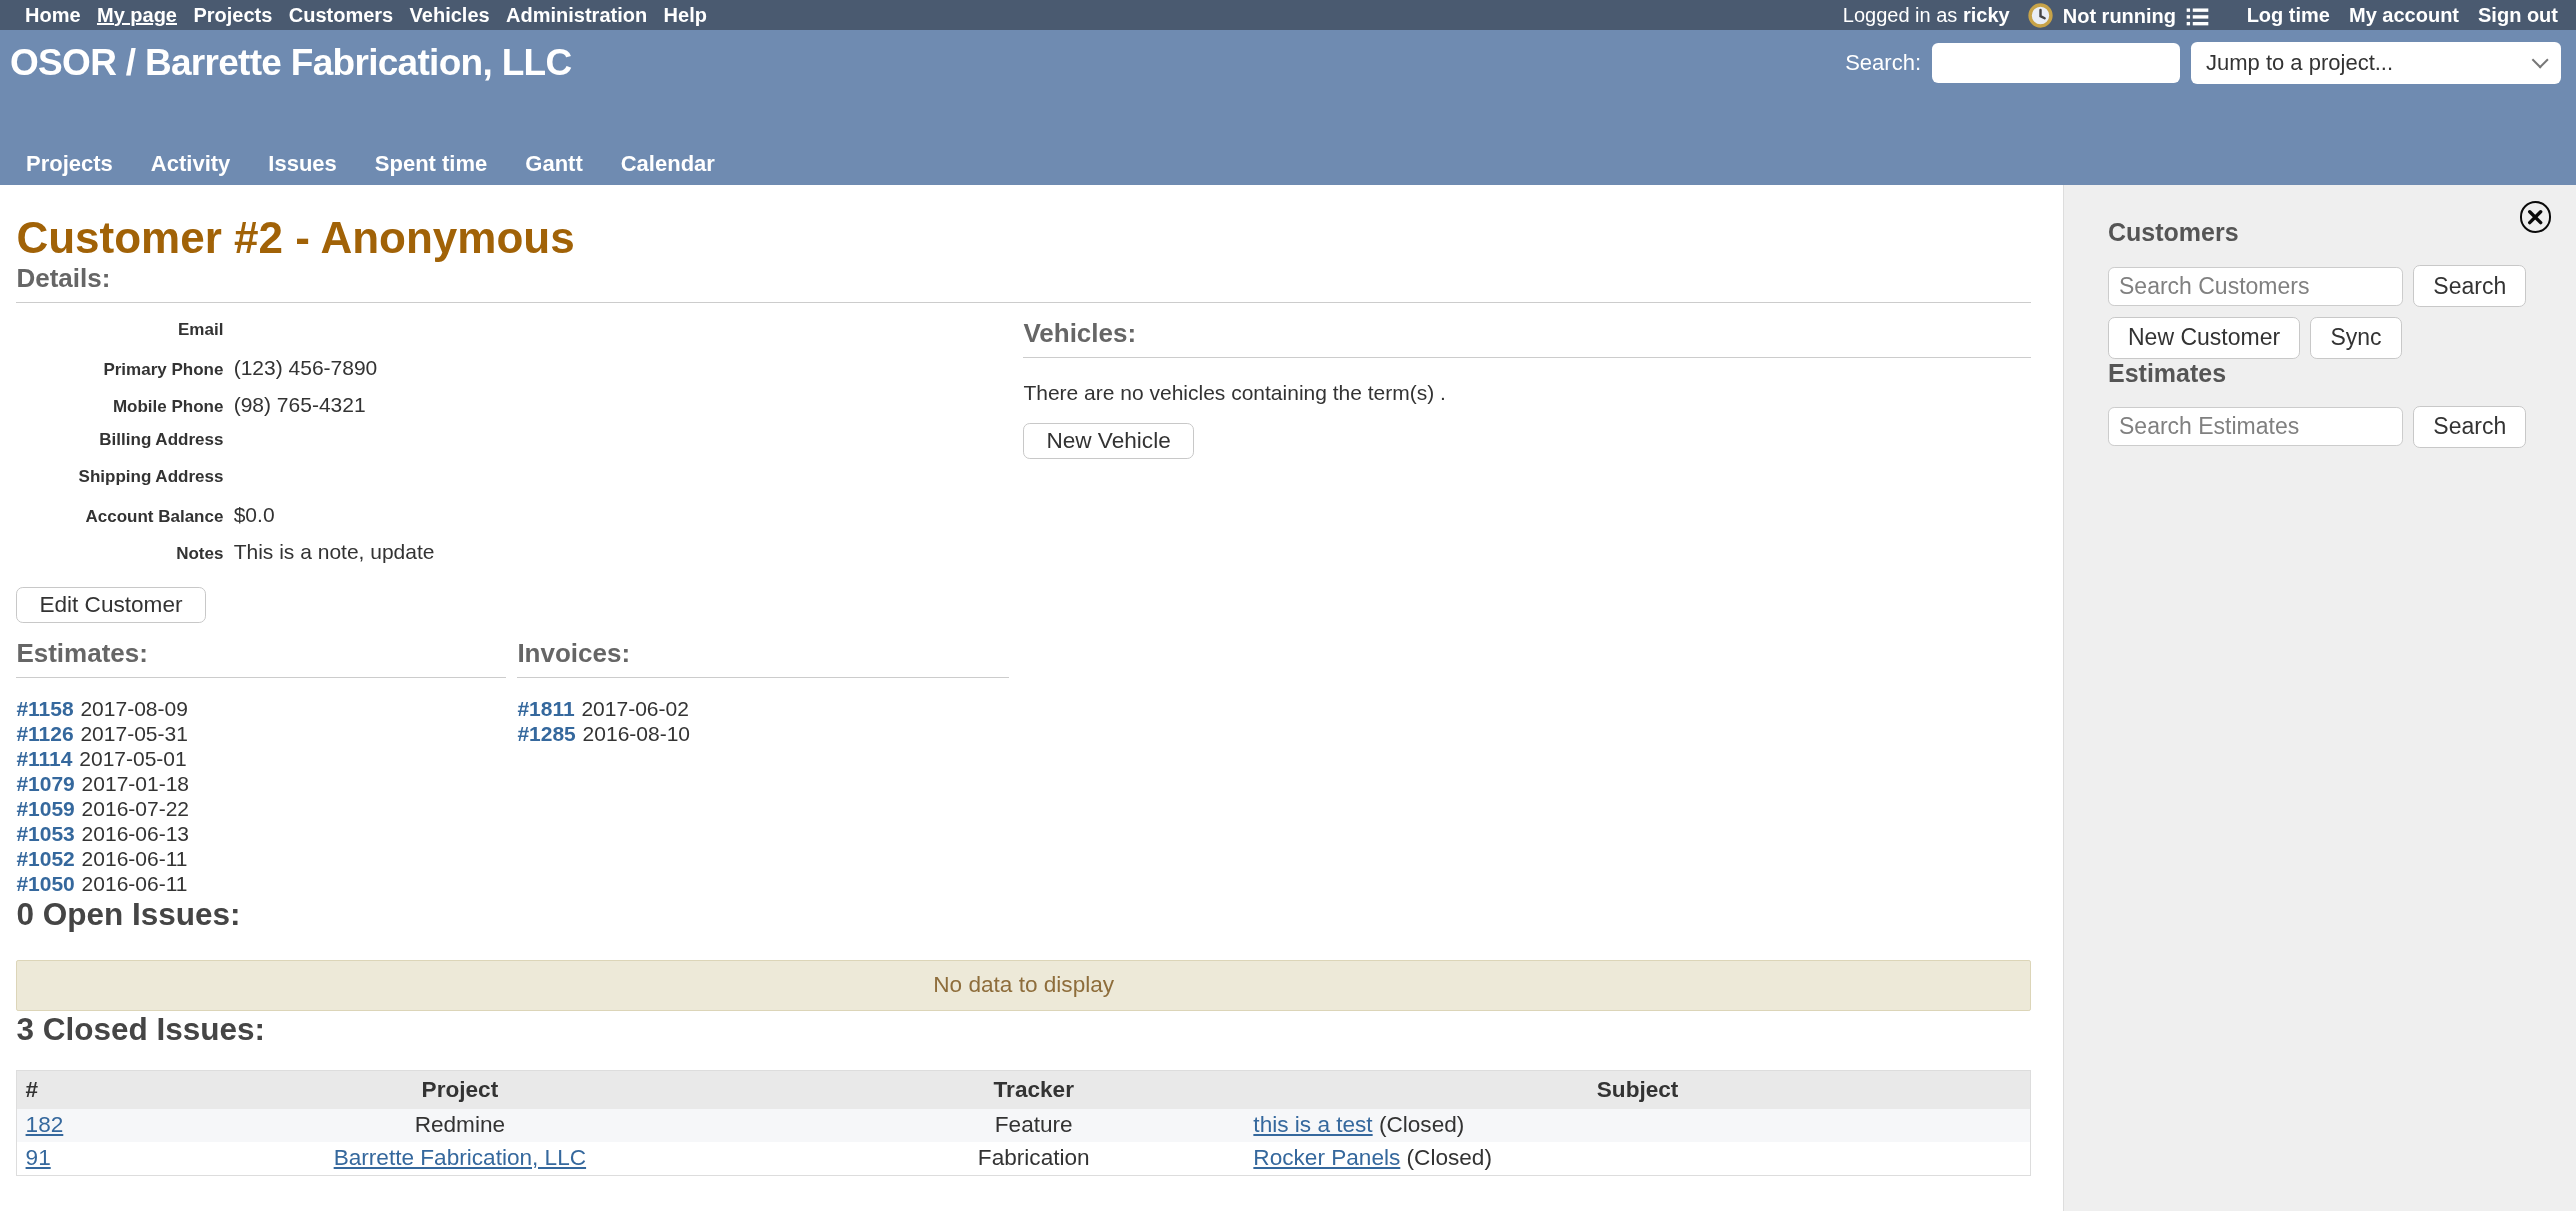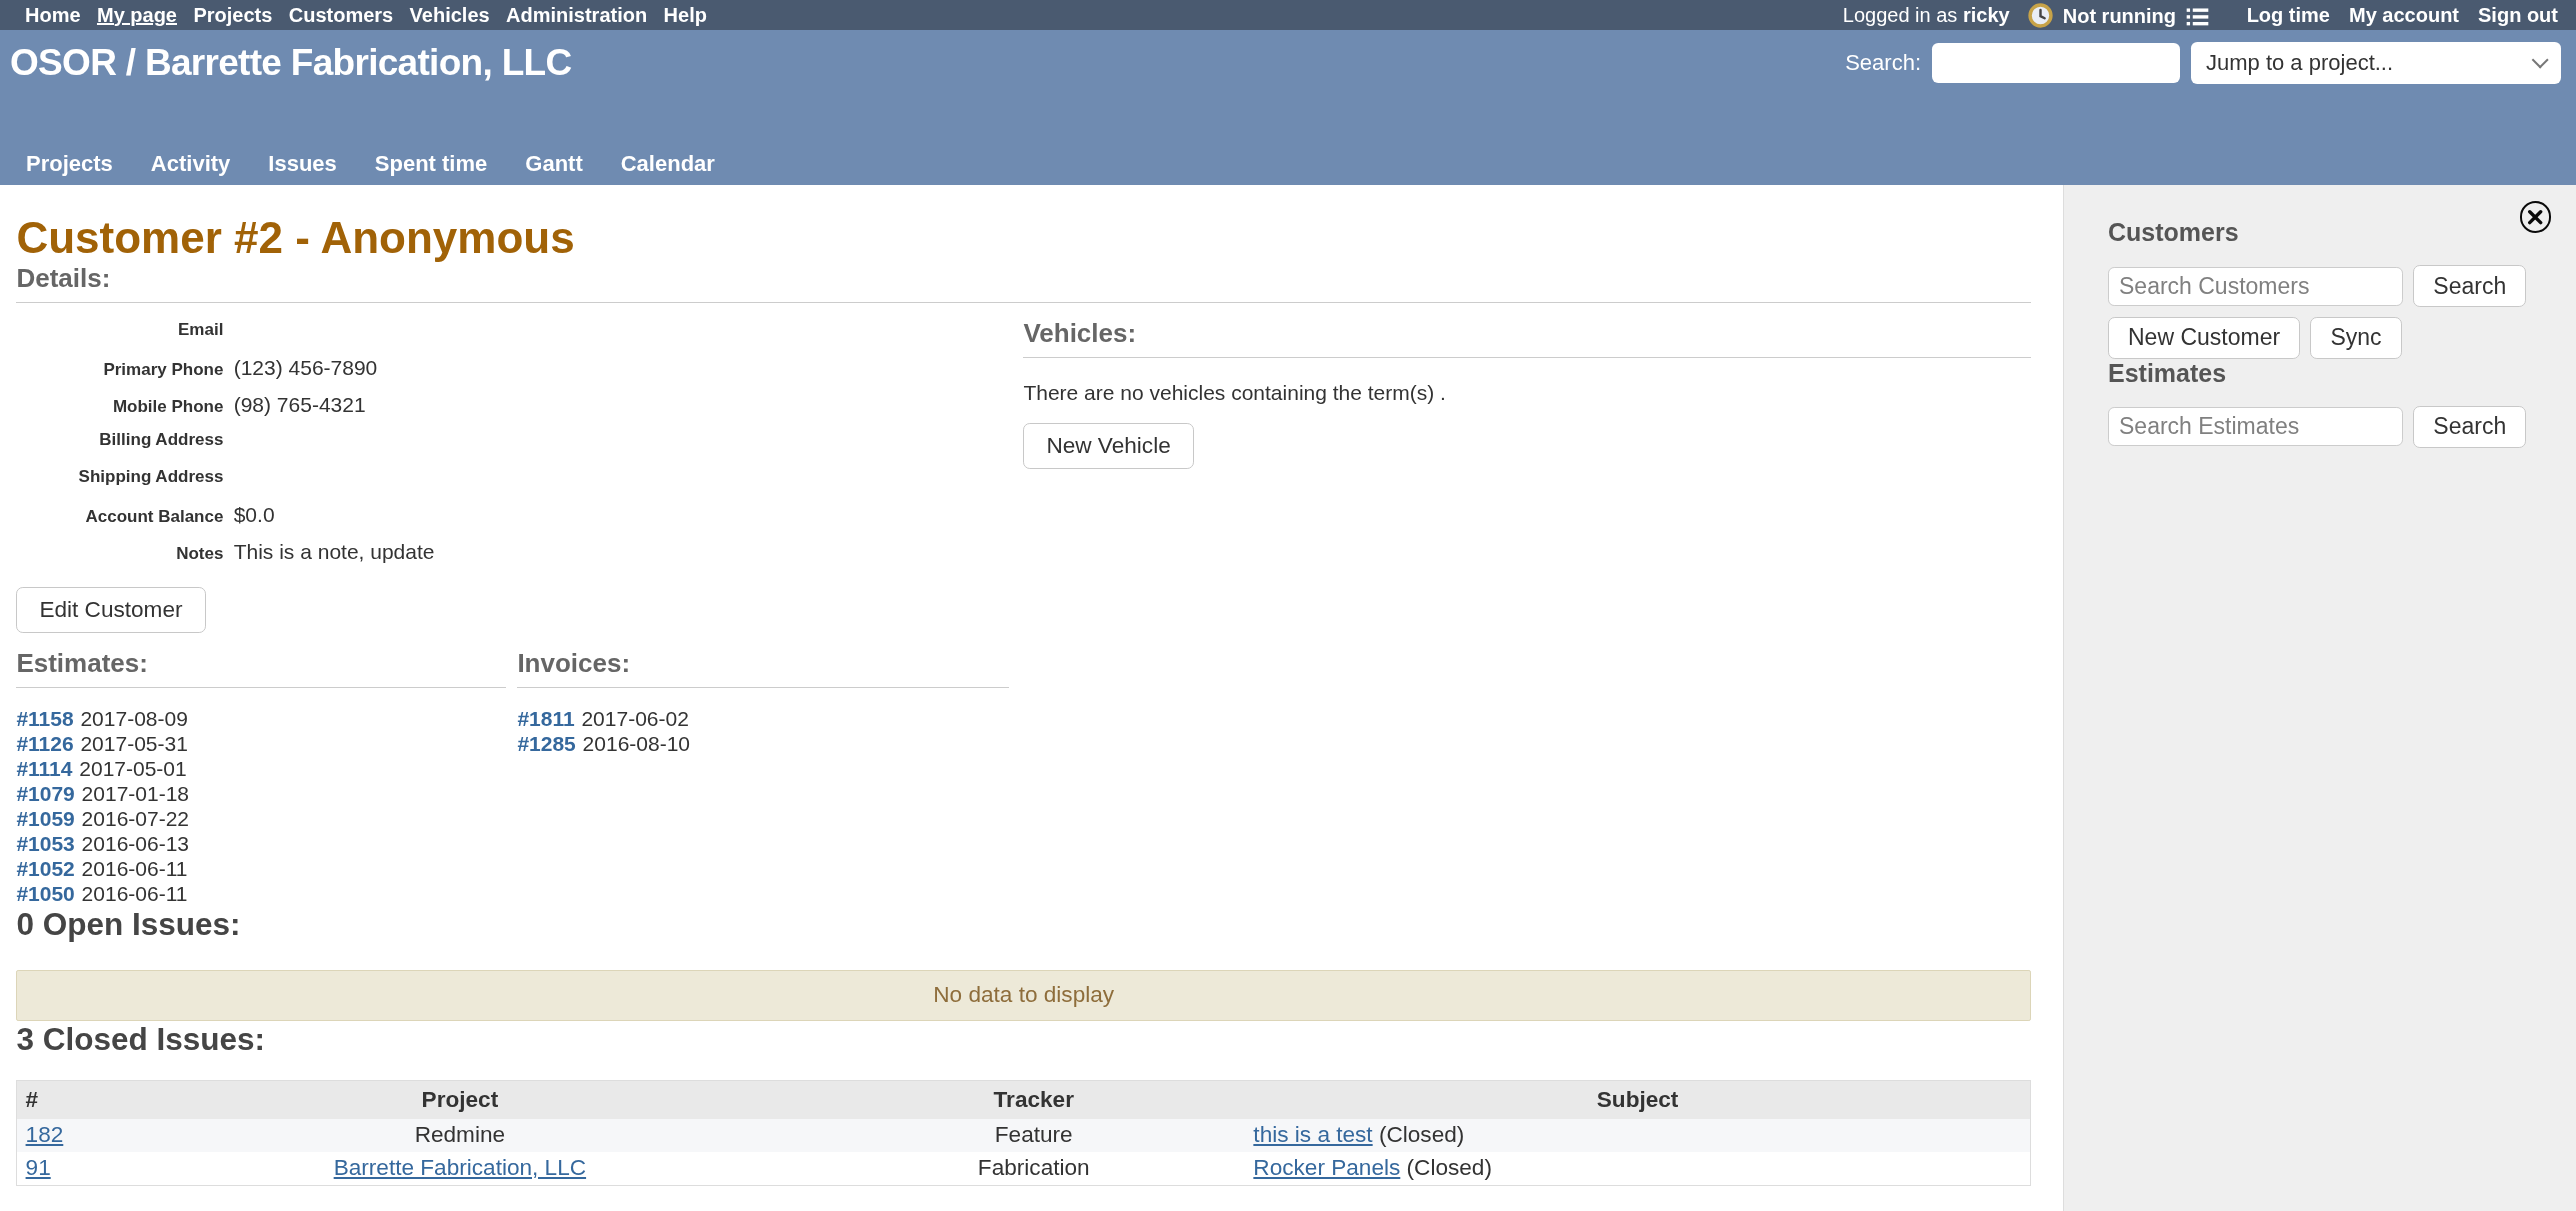--- a/index.html
+++ b/index.html
@@ -55,21 +55,21 @@
   .details-table{width:979px;flex:none;}
   .drow{display:flex;min-height:34px;align-items:baseline;padding:1.4px 0;}
   .dlabel{width:207px;text-align:right;font-weight:bold;font-size:17px;color:#333;flex:none;}
   .dvalue{margin-left:10.3px;font-size:21px;color:#333;}
   .vehicles{flex:1;margin-left:28px;}
   .vehicles p{font-size:21px;color:#333;margin:23px 0 0 0;}
   
   .btn{
     display:inline-flex;align-items:center;justify-content:center;background:#fff;
     border:1.4px solid #C8C8C8;border-radius:6.8px;font-size:22.6px;color:#333;
-    padding:0 22px;height:46px;cursor:pointer;font-family:inherit;
+    padding:0 22px;height:36px;cursor:pointer;font-family:inherit;
   }
   .new-vehicle-btn{margin-top:18px;}
   .edit-btn{margin-top:11px;}
   
   .est-inv{display:flex;margin-top:15px;}
   .est-col{width:490px;flex:none;}
   .inv-col{width:492px;flex:none;margin-left:11px;}
   .doc-list{margin-top:18px;}
   .doc-row{font-size:21px;line-height:25px;}
   .doc-link{color:#35689D;font-weight:bold;text-decoration:none;}

